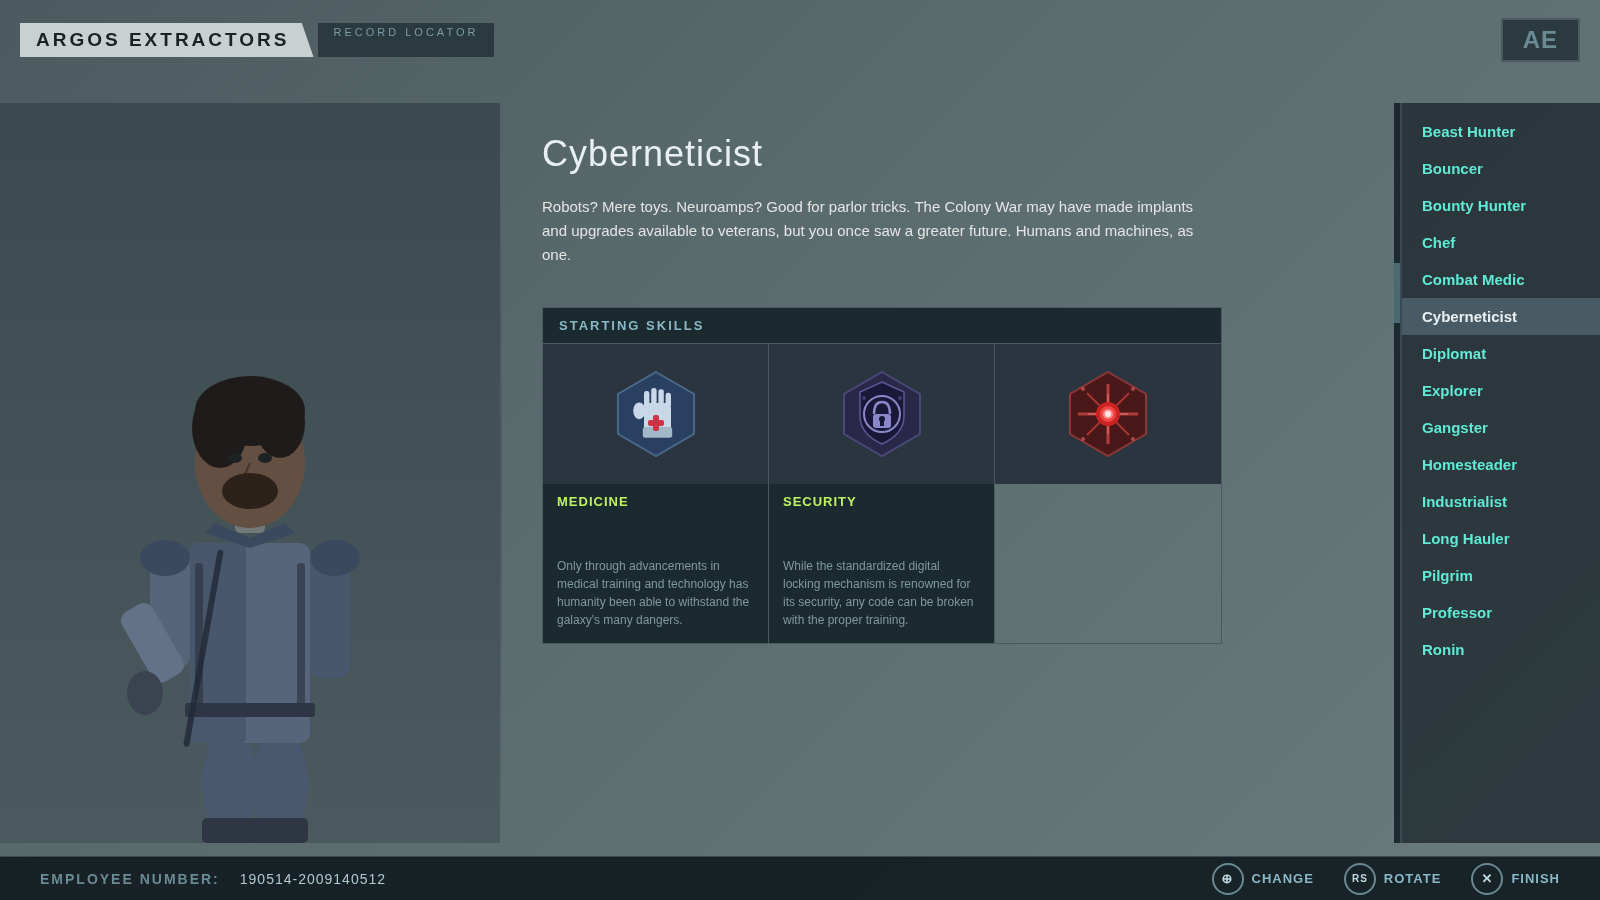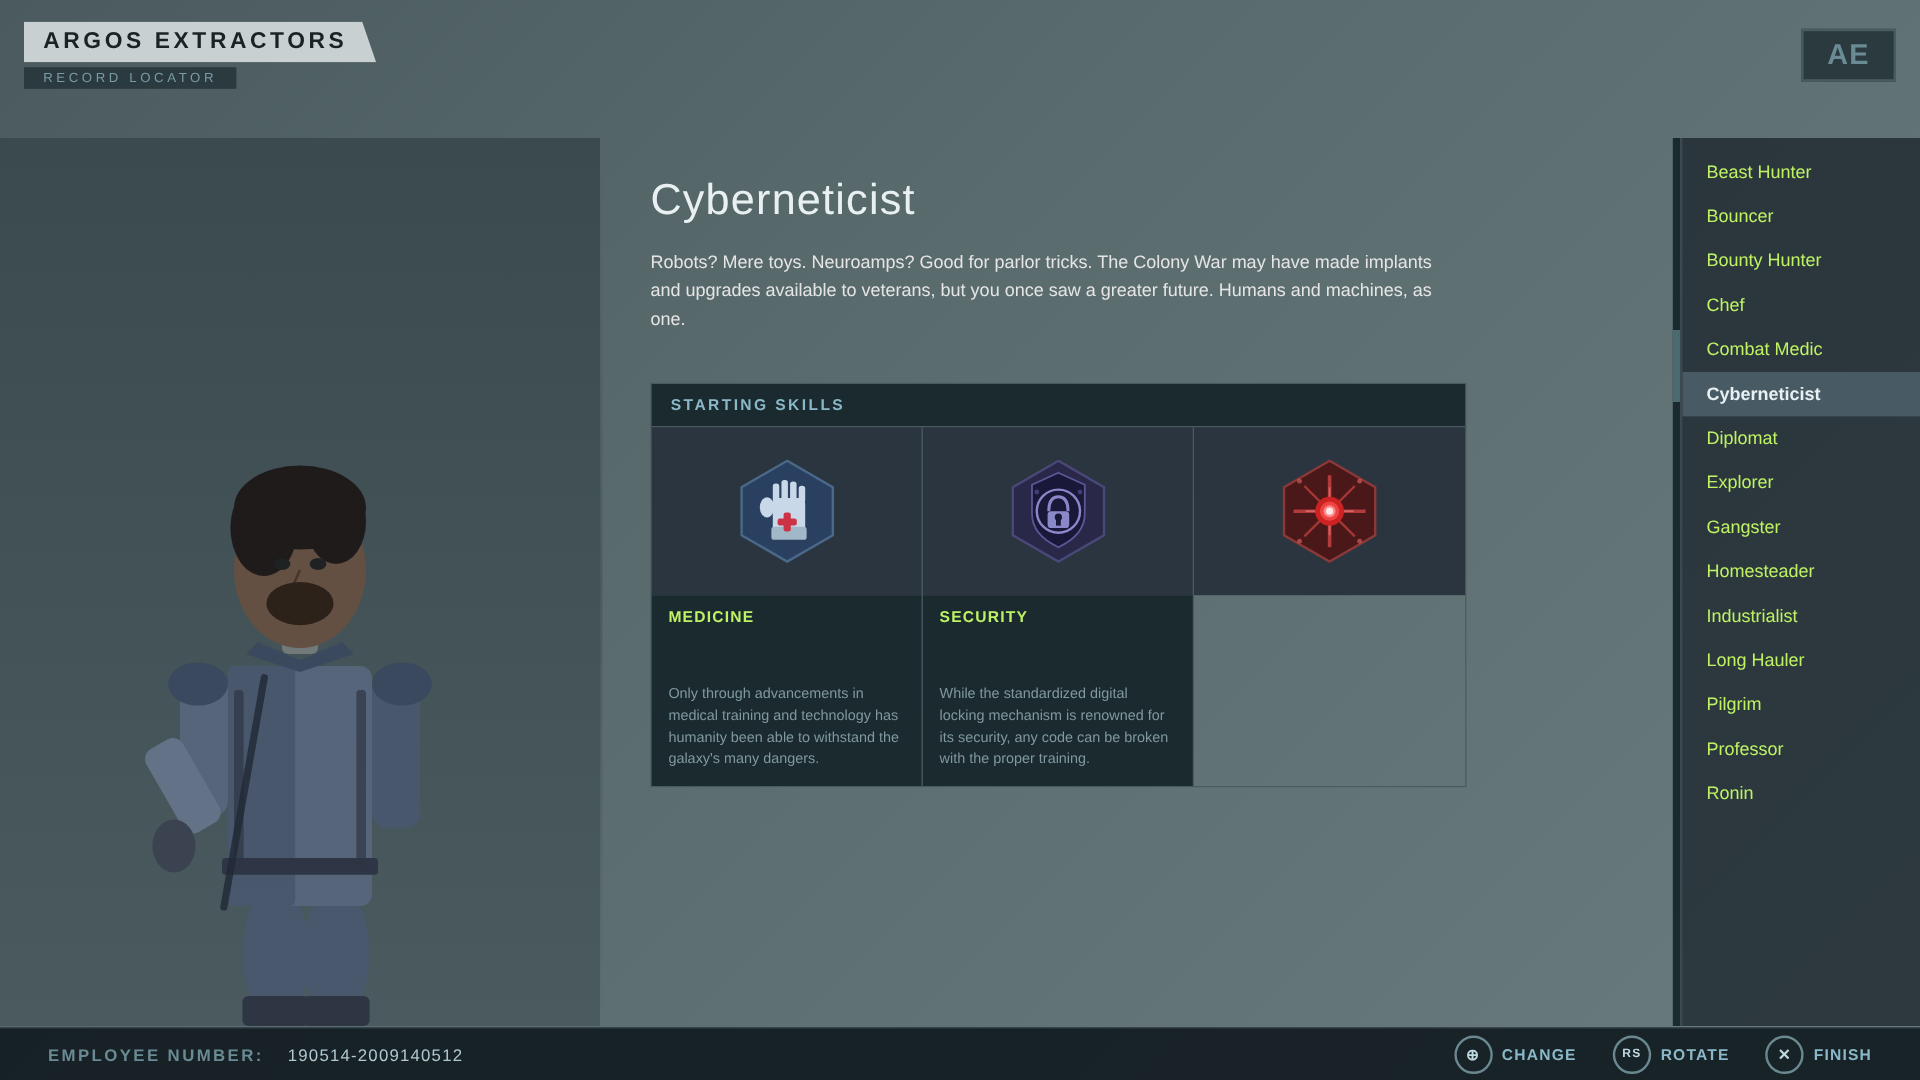--- a/index.html
+++ b/index.html
@@ -148,23 +148,24 @@
       background: rgba(20, 30, 35, 0.7);
       border-left: 2px solid #3a4a50;
       overflow-y: auto;
       padding: 10px 0;
       flex-shrink: 0;
     }
 
     .sidebar-item {
       padding: 10px 20px;
       font-size: 15px;
-      color: #bef264;
+      color: #5eead4;
       cursor: pointer;
       transition: background 0.1s;
+      font-weight: bold;
     }
 
     .sidebar-item.selected {
       background: rgba(80, 100, 110, 0.8);
       color: #e8f0f2;
       font-weight: 600;
     }
 
     
     .divider-vert {
@@ -252,21 +253,21 @@
       gap: 2px;
     }
   </style>
 </head>
 <body>
 
 <div class="bg"></div>
 
 <div class="top-header">
   <div class="company-bar">
-    <div style="display:flex; flex-direction:column; gap:4px;">
+    <div style="display:flex; flex-direction:row; gap:4px;">
       <div style="background:#c8d0d2; color:#1a2224; font-size:19px; font-weight:800; letter-spacing:3px; padding:6px 24px 6px 16px; display:inline-block; clip-path: polygon(0 0, 96% 0, 100% 100%, 0 100%);">
         <span>ARGOS EXTRACTORS</span>
       </div>
       <div style="background:#2a3a3e; color:#7a9aa4; font-size:11px; letter-spacing:3px; padding:3px 16px; display:inline-block; width:fit-content;">
         <span>RECORD LOCATOR</span>
       </div>
     </div>
     <div style="margin-left:auto; background:#2a3a3e; border:2px solid #4a5a5e; padding:6px 20px;">
       <span style="color:#6a8a94; font-size:24px; font-weight:900; letter-spacing:1px;">AE</span>
     </div>

